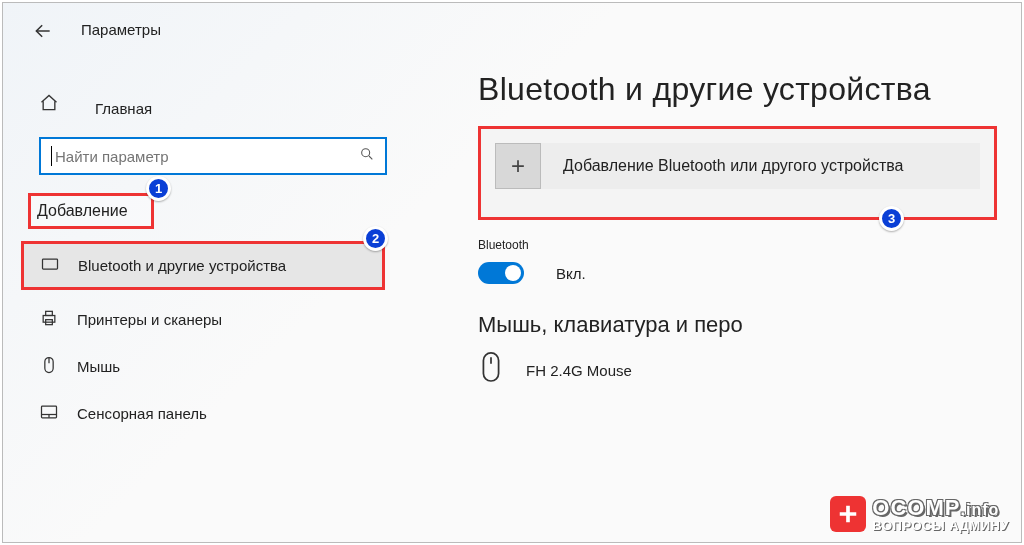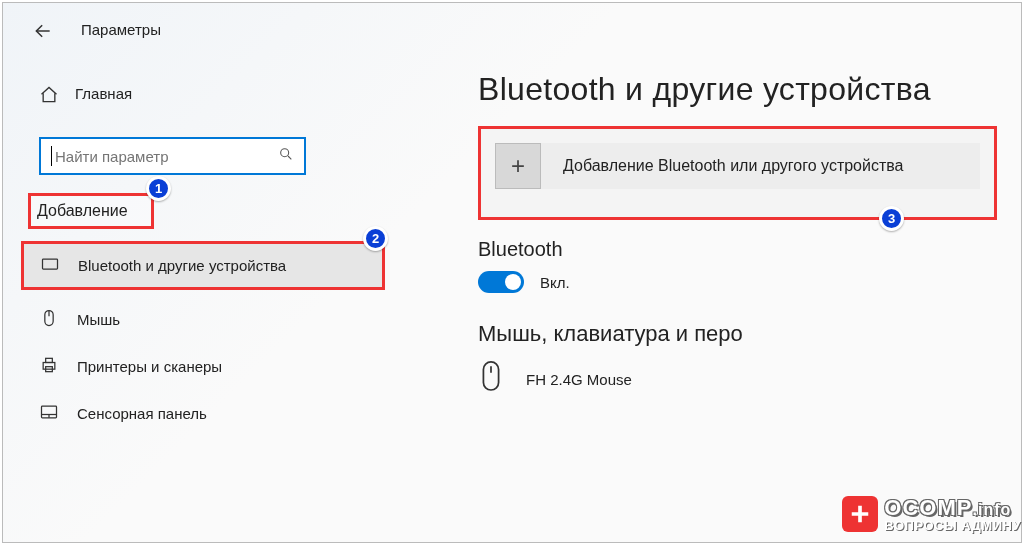--- a/index.html
+++ b/index.html
@@ -30,30 +30,30 @@
     .topbar {
       display: flex;
       padding-left: 30px;
       gap: 28px;
       height: 36px;
     }
     .back-icon { width: 20px; height: 20px; color: #333; }
     .app-title { font-size: 15px; color: #222; }
     .home-row {
       display: flex;
-      align-items: flex-start;
-      gap: 16px;
+      align-items: flex-end;
+      gap: 36px;
       padding: 28px 0 0 36px;
       height: 60px;
     }
     .home-icon { width: 20px; height: 20px; color: #333; }
     .home-label { font-size: 15px; color: #222; }
     .search-box {
       margin: 20px 0 0 36px;
-      width: 267px;
+      width: 348px;
       height: 38px;
       border: 2px solid #0078d7;
       background: #fff;
       display: flex;
       align-items: center;
       padding: 0 10px;
       position: relative;
     }
     .search-box input {
       border: none;
@@ -125,25 +125,25 @@
       background: #d8d8d8;
       border: 1px solid #bbb;
       display: flex;
       align-items: center;
       justify-content: center;
       font-size: 24px;
       color: #444;
     }
     .add-label { font-size: 16px; color: #222; }
     .bt-section { margin-top: 18px; }
-    .bt-label { font-size: 20px; color: #222; }
+    .bt-label { font-size: 12px; color: #222; }
     .toggle-row {
       display: flex;
       align-items: center;
-      gap: 16px;
+      gap: 32px;
       margin-top: 10px;
     }
     .toggle {
       width: 46px;
       height: 22px;
       background: #0078d7;
       border-radius: 11px;
       position: relative;
     }
     .toggle::after {
@@ -177,21 +177,21 @@
       color: #fff;
       font-size: 13px;
       font-weight: bold;
       display: flex;
       align-items: center;
       justify-content: center;
       box-shadow: 0 1px 2px rgba(0,0,0,0.3);
     }
     .watermark {
       position: absolute;
-      right: 0;
+      right: 12px;
       bottom: 10px;
       display: flex;
       align-items: center;
       gap: 6px;
     }
     .wm-cross {
       width: 36px;
       height: 36px;
       background: #e33;
       border-radius: 6px;
@@ -255,36 +255,36 @@
             <line x1="6" y1="12" x2="6" y2="12"></line>
           </svg>
         </span>
         <span>Bluetooth и другие устройства</span>
         <div class="badge" style="top:-18px; right:-6px;">2</div>
       </div>
 
       <div class="nav-item">
         <span>
           <svg class="nav-icon" viewBox="0 0 24 24" fill="none" stroke="currentColor" stroke-width="1.5">
-            <rect x="7" y="3" width="10" height="18" rx="5"></rect>
-            <line x1="12" y1="3" x2="12" y2="10"></line>
-          </svg>
-        </span>
-        <span>Мышь</span>
-      </div>
-
-      <div class="nav-item">
-        <span>
-          <svg class="nav-icon" viewBox="0 0 24 24" fill="none" stroke="currentColor" stroke-width="1.5">
             <rect x="5" y="9" width="14" height="8"></rect>
             <rect x="8" y="4" width="8" height="5"></rect>
             <rect x="8" y="14" width="8" height="6"></rect>
           </svg>
         </span>
         <span>Принтеры и сканеры</span>
+      </div>
+
+      <div class="nav-item">
+        <span>
+          <svg class="nav-icon" viewBox="0 0 24 24" fill="none" stroke="currentColor" stroke-width="1.5">
+            <rect x="7" y="3" width="10" height="18" rx="5"></rect>
+            <line x1="12" y1="3" x2="12" y2="10"></line>
+          </svg>
+        </span>
+        <span>Мышь</span>
       </div>
 
       <div class="nav-item">
         <span>
           <svg class="nav-icon" viewBox="0 0 24 24" fill="none" stroke="currentColor" stroke-width="1.5">
             <rect x="3" y="5" width="18" height="14" rx="1"></rect>
             <line x1="3" y1="15" x2="21" y2="15"></line>
             <line x1="12" y1="15" x2="12" y2="19"></line>
           </svg>
         </span>

